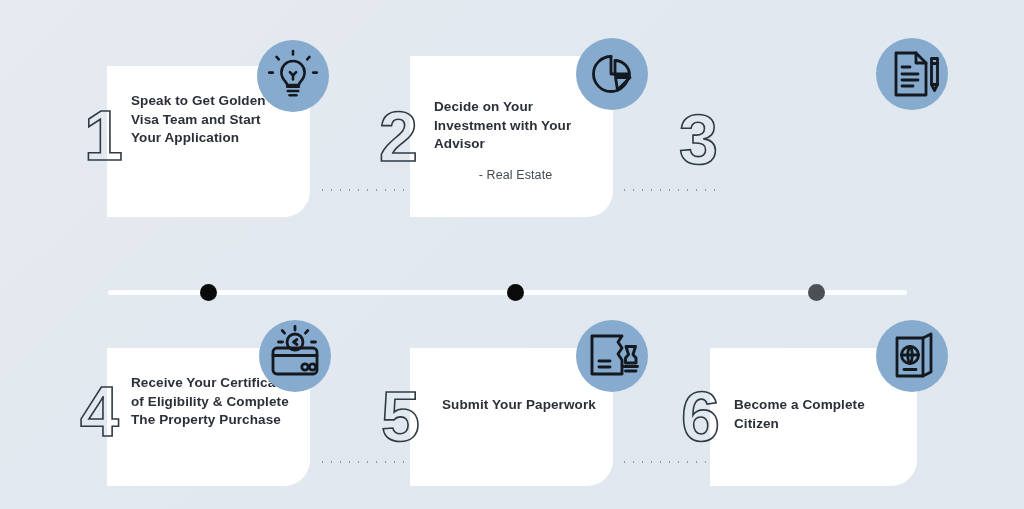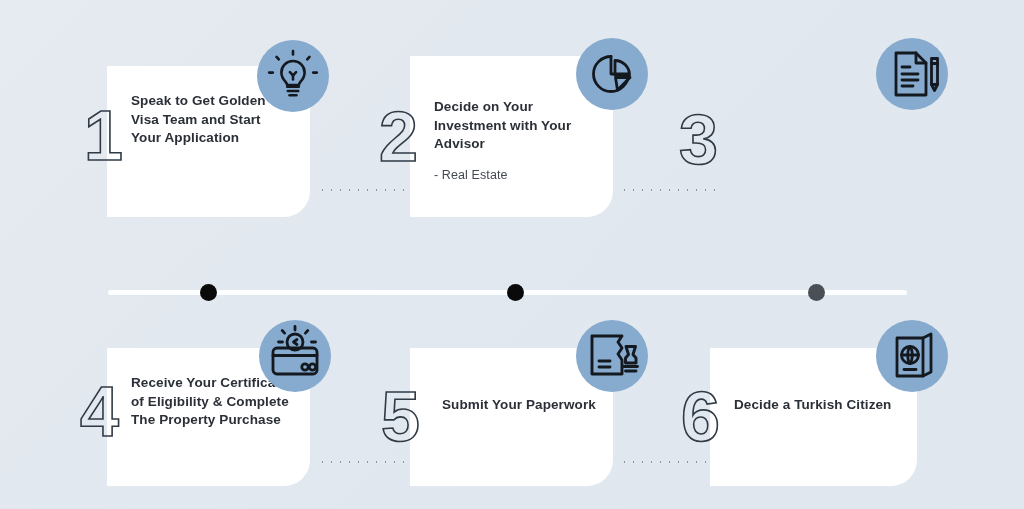--- a/index.html
+++ b/index.html
@@ -35,20 +35,21 @@
     line-height: 18.5px;
     color: #2b3038;
     letter-spacing: .1px;
   }
   .card-sub {
     margin-top: 14px;
     font-size: 12.5px;
     font-weight: normal;
     color: #444a52;
     letter-spacing: .1px;
+    text-align: center;
   }
 
   
   .numeral {
     position: absolute;
     z-index: 3;
     font-size: 70px;
     font-weight: bold;
     line-height: 70px;
     color: transparent;
@@ -203,21 +204,21 @@
       <path d="M15 33h11"></path>
       <path d="M15 39h11"></path>
       <path d="M42 18.5h9.5l-2.5 8 3 3.5v5h-10.5v-5l3-3.5z"></path>
       <path d="M40 38.5h13.5"></path>
       <path d="M41.5 43h10.5"></path>
     </svg>
   </div>
 
   <div class="card r-br" style="left:710px; top:348px; width:207px; height:138px;">
     <div class="card-body" style="top:48px;">
-      <div class="card-title">Decide a Turkish Citizen</div>
+      <div class="card-title">Become a Complete Citizen</div>
     </div>
   </div>
   <div class="numeral" style="left:681px; top:382px;">6</div>
   <div class="badge" style="left:876px; top:320px;">
     <svg width="56" height="56" viewBox="0 0 56 56" fill="none" stroke="#14181f" stroke-width="2.8" stroke-linecap="round" stroke-linejoin="round">
       <path d="M13 10h26v38H13z"></path>
       <path d="M39 10l8-4v38l-8 4"></path>
       <circle cx="26" cy="27" r="8.5"></circle>
       <path d="M17.5 27h17"></path>
       <path d="M26 18.5c3 3.5 3 13.5 0 17"></path>

